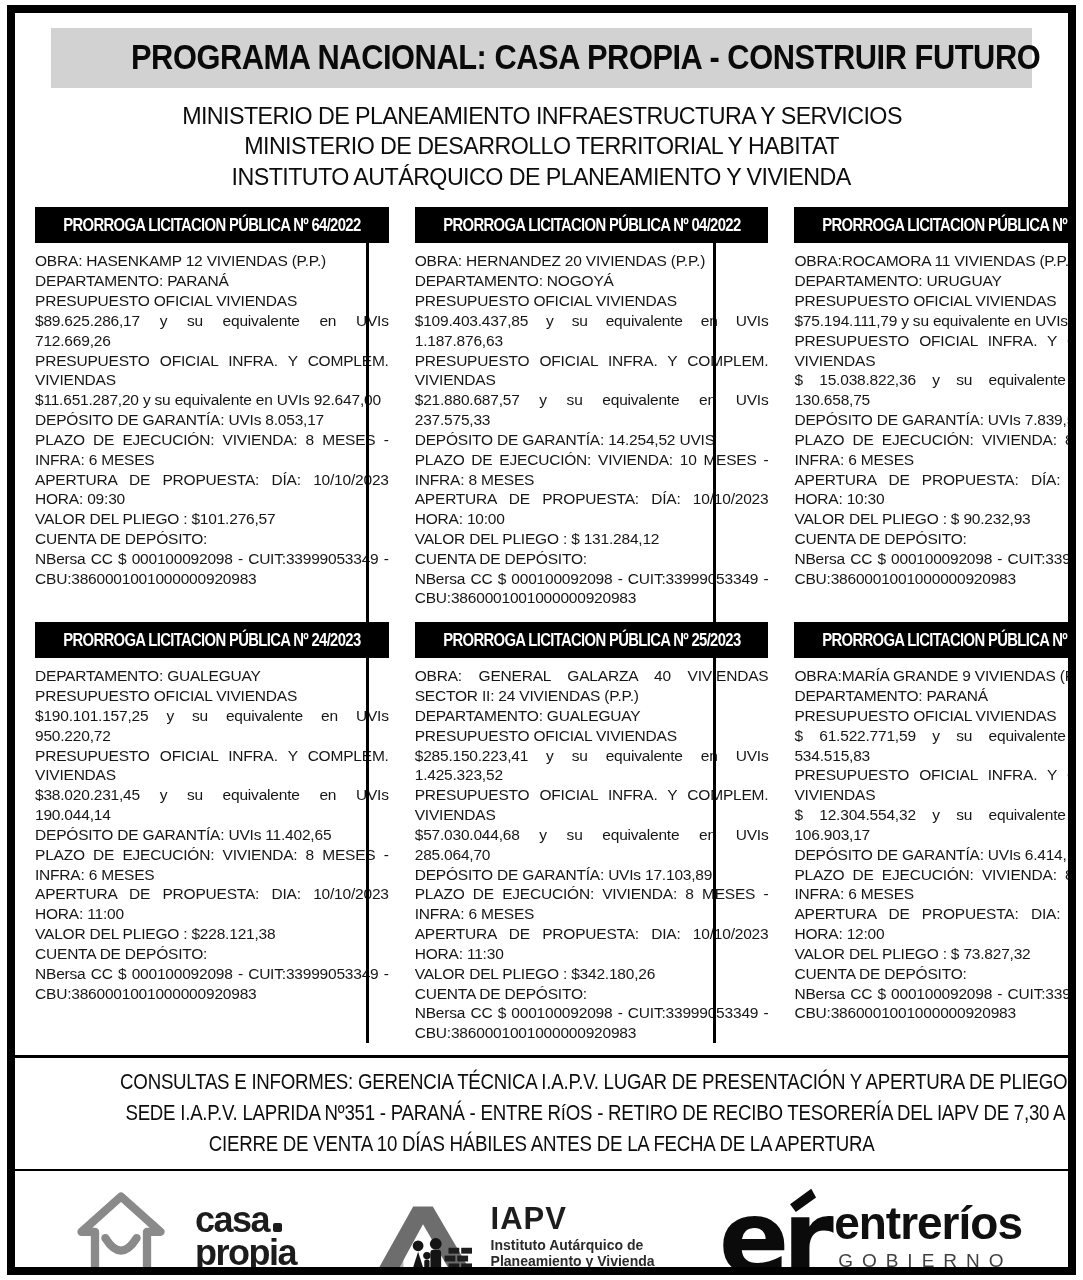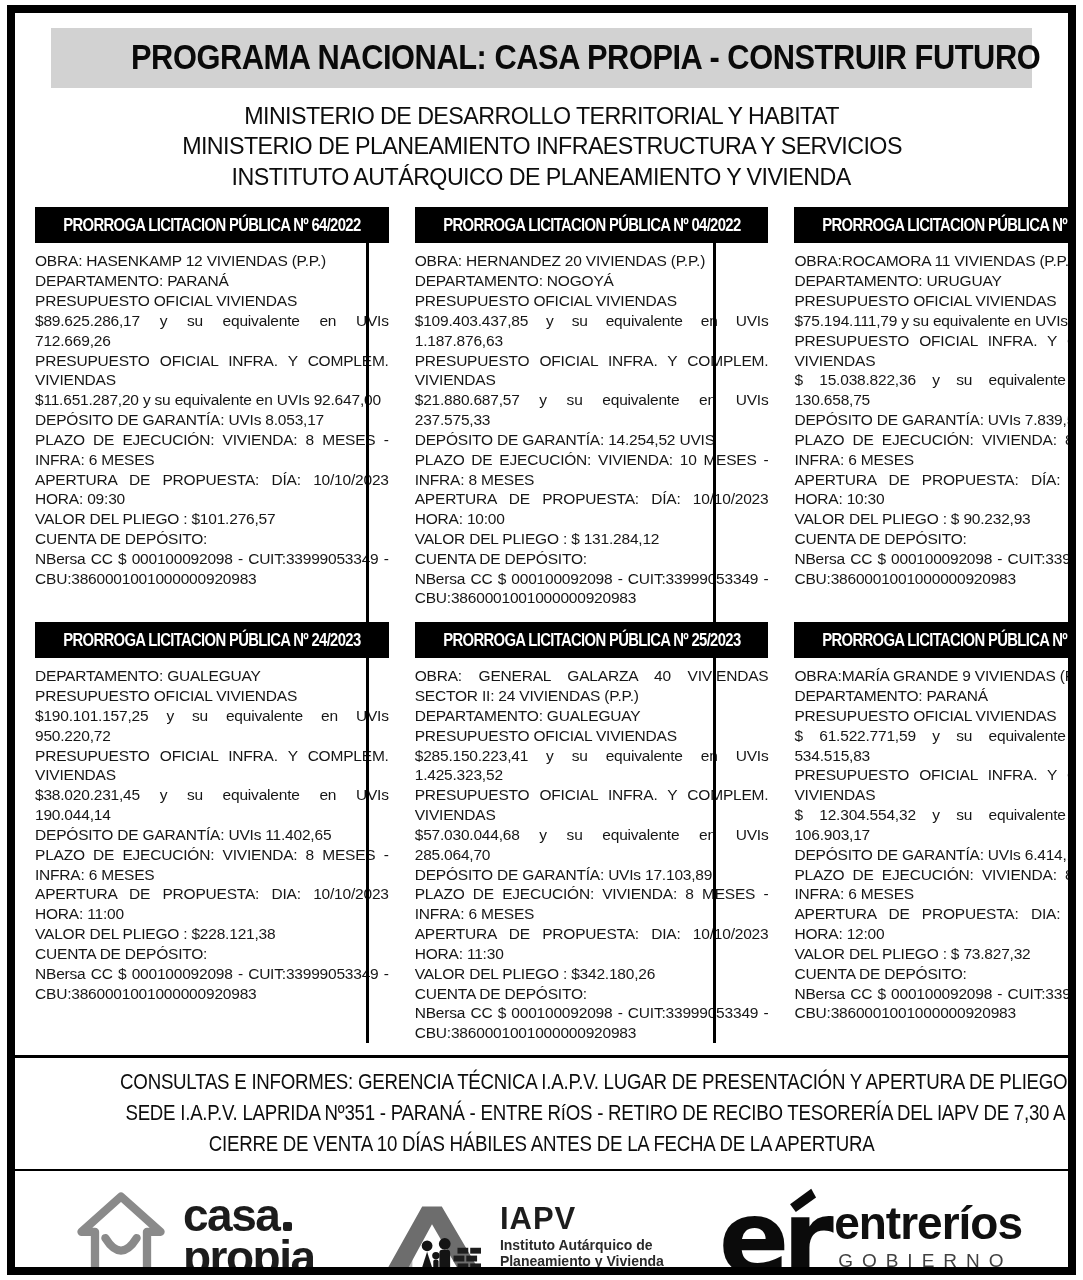--- a/index.html
+++ b/index.html
@@ -58,42 +58,42 @@
   .footer-info .cond {
     display:inline-block; transform:scaleX(.85); transform-origin:center;
     font-size:22px; letter-spacing:-.3px; line-height:1.4; color:#0d0d0d;
   }
   
   .logos {
     display:flex; justify-content:space-between; align-items:center;
     padding:12px 26px 0 34px;
   }
   .logo { display:flex; align-items:center; }
-  .cp-text { margin-left:10px; font-weight:800; font-size:46px; line-height:.93; color:#1c1c1c; letter-spacing:-1.5px; }
+  .cp-text { margin-left:22px; font-weight:800; font-size:36px; line-height:.93; color:#1c1c1c; letter-spacing:-1.5px; }
   .cp-dot { display:inline-block; width:9px; height:9px; background:#1c1c1c; border-radius:2px; margin-left:4px; }
   .iapv-text { margin-left:9px;margin-top:16px; }
   .iapv-acro { font-size:31px; font-weight:700; letter-spacing:1px; color:#1d1d1d; line-height:1; }
   .iapv-name { font-size:14px; font-weight:700; color:#2a2a2a; line-height:1.15; margin-top:3px; }
   .iapv-prov { font-size:12.5px; color:#5a5a5a; margin-top:2px; }
   .er-text { }
   .er-word { font-size:46px; font-weight:800; letter-spacing:-1px; color:#101010; line-height:1; }
   .er-gob { font-size:19px; letter-spacing:9px; color:#404040; margin-top:4px; padding-left:4px; }
 </style>
 </head>
 <body>
 
 <div class="frame">
 
   <div class="title-band">
     <span class="cond">PROGRAMA NACIONAL: CASA PROPIA - CONSTRUIR FUTURO</span>
   </div>
 
   <div class="ministries">
+    <div><span class="cond">MINISTERIO DE PLANEAMIENTO INFRAESTRUCTURA Y SERVICIOS</span></div>
     <div><span class="cond">MINISTERIO DE DESARROLLO TERRITORIAL Y HABITAT</span></div>
-    <div><span class="cond">MINISTERIO DE PLANEAMIENTO INFRAESTRUCTURA Y SERVICIOS</span></div>
     <div><span class="cond">INSTITUTO AUTÁRQUICO DE PLANEAMIENTO Y VIVIENDA</span></div>
   </div>
 
   <div class="grid">
     <div class="vline v1"></div>
     <div class="vline v2"></div>
 
     <section>
       <div class="nhead"><span class="cond">PRORROGA LICITACION PÚBLICA Nº 64/2022</span></div>
       <div class="nbody">

